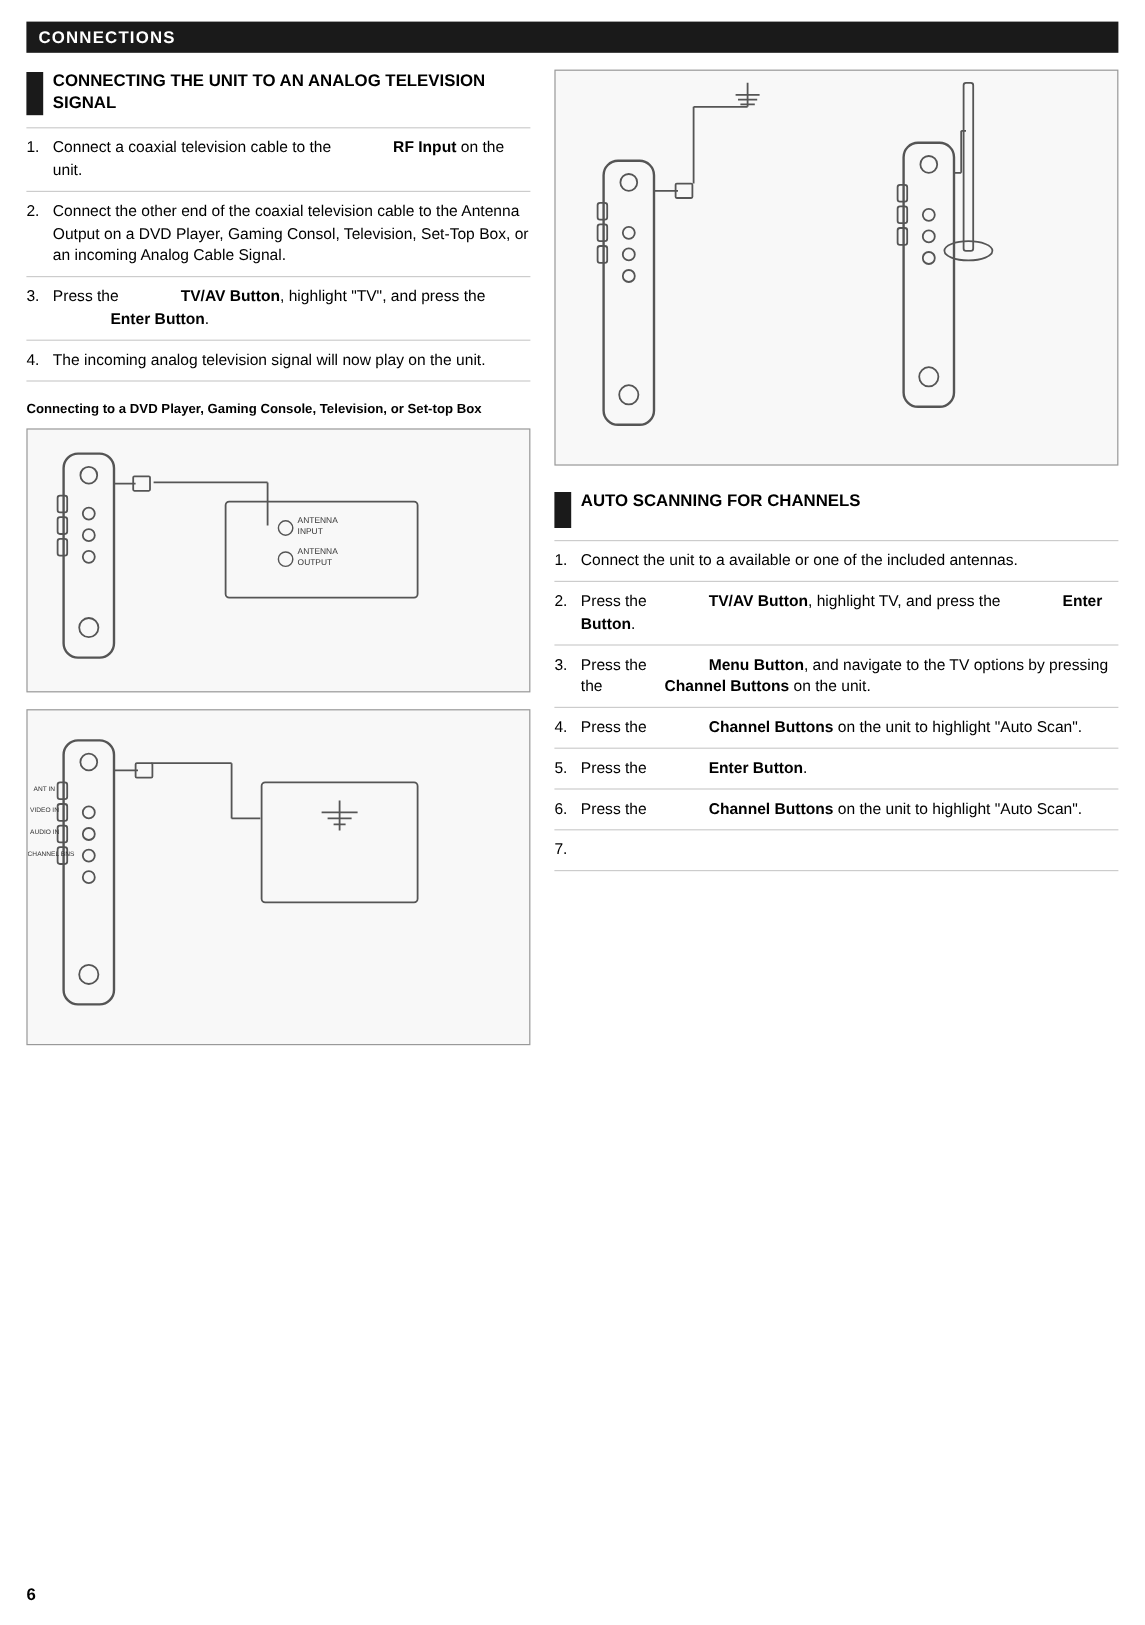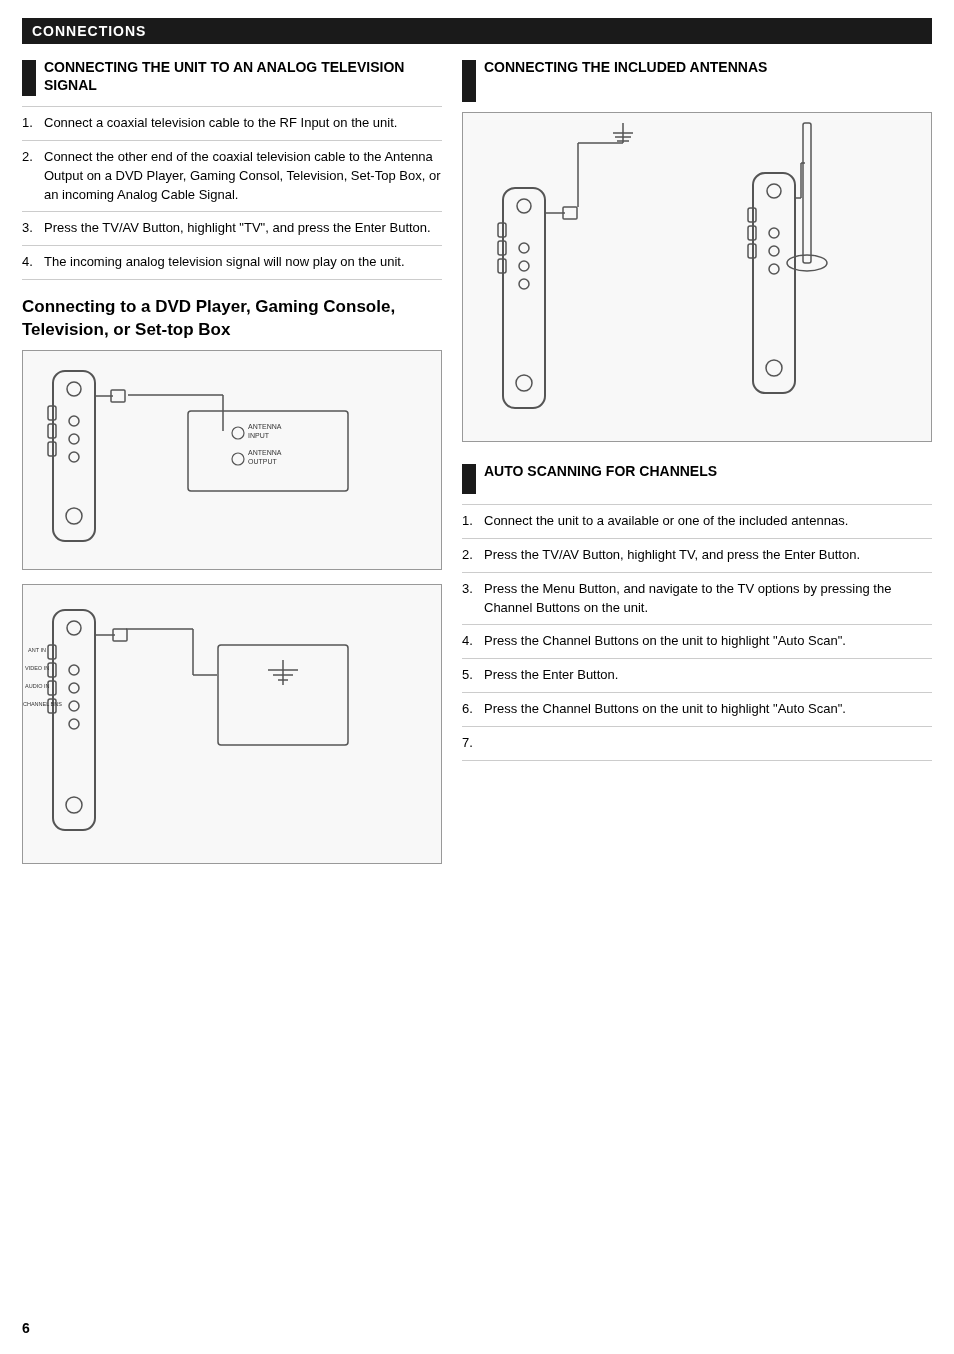--- a/index.html
+++ b/index.html
@@ -78,25 +78,25 @@
     .numbered-list li:first-child {
       border-top: 1px solid #ccc;
     }
     .list-num {
       min-width: 22px;
       font-size: 13px;
     }
     .list-text {
       flex: 1;
     }
-    .list-text b { font-weight: normal; }
+    .list-text b { font-weight: bold; margin-left: 48px; }
     
     .sub-heading {
       font-weight: bold;
-      font-size: 17px;
+      font-size: 11px;
       margin: 16px 0 8px 0;
       line-height: 1.35;
     }
     
     .device-diagram {
       border: 1.5px solid #999;
       background: #f8f8f8;
       margin-bottom: 14px;
       position: relative;
       overflow: hidden;
@@ -225,24 +225,20 @@
           <line x1="103" y1="44" x2="170" y2="44" stroke="#555" stroke-width="1.5"></line>
           <line x1="170" y1="44" x2="170" y2="90" stroke="#555" stroke-width="1.5"></line>
           <line x1="170" y1="90" x2="194" y2="90" stroke="#555" stroke-width="1.5"></line>
         </svg>
       </div>
 
     </div>
 
     <div class="right-col">
 
-      <div class="section-heading">
-        <div class="section-marker" style="min-height:42px;"></div>
-        <div class="section-title">CONNECTING THE INCLUDED ANTENNAS</div>
-      </div>
 
       <div class="device-diagram" style="height:330px; margin-bottom:20px;">
         <svg width="440" height="320" viewBox="0 0 440 320">
 
           <g transform="translate(30,15)">
 
             <rect x="10" y="60" width="42" height="220" rx="12" ry="12" fill="none" stroke="#555" stroke-width="2"></rect>
             <circle cx="31" cy="78" r="7" fill="none" stroke="#555" stroke-width="1.5"></circle>
             <rect x="5" y="95" width="8" height="14" rx="2" fill="none" stroke="#555" stroke-width="1.5"></rect>
             <rect x="5" y="113" width="8" height="14" rx="2" fill="none" stroke="#555" stroke-width="1.5"></rect>

